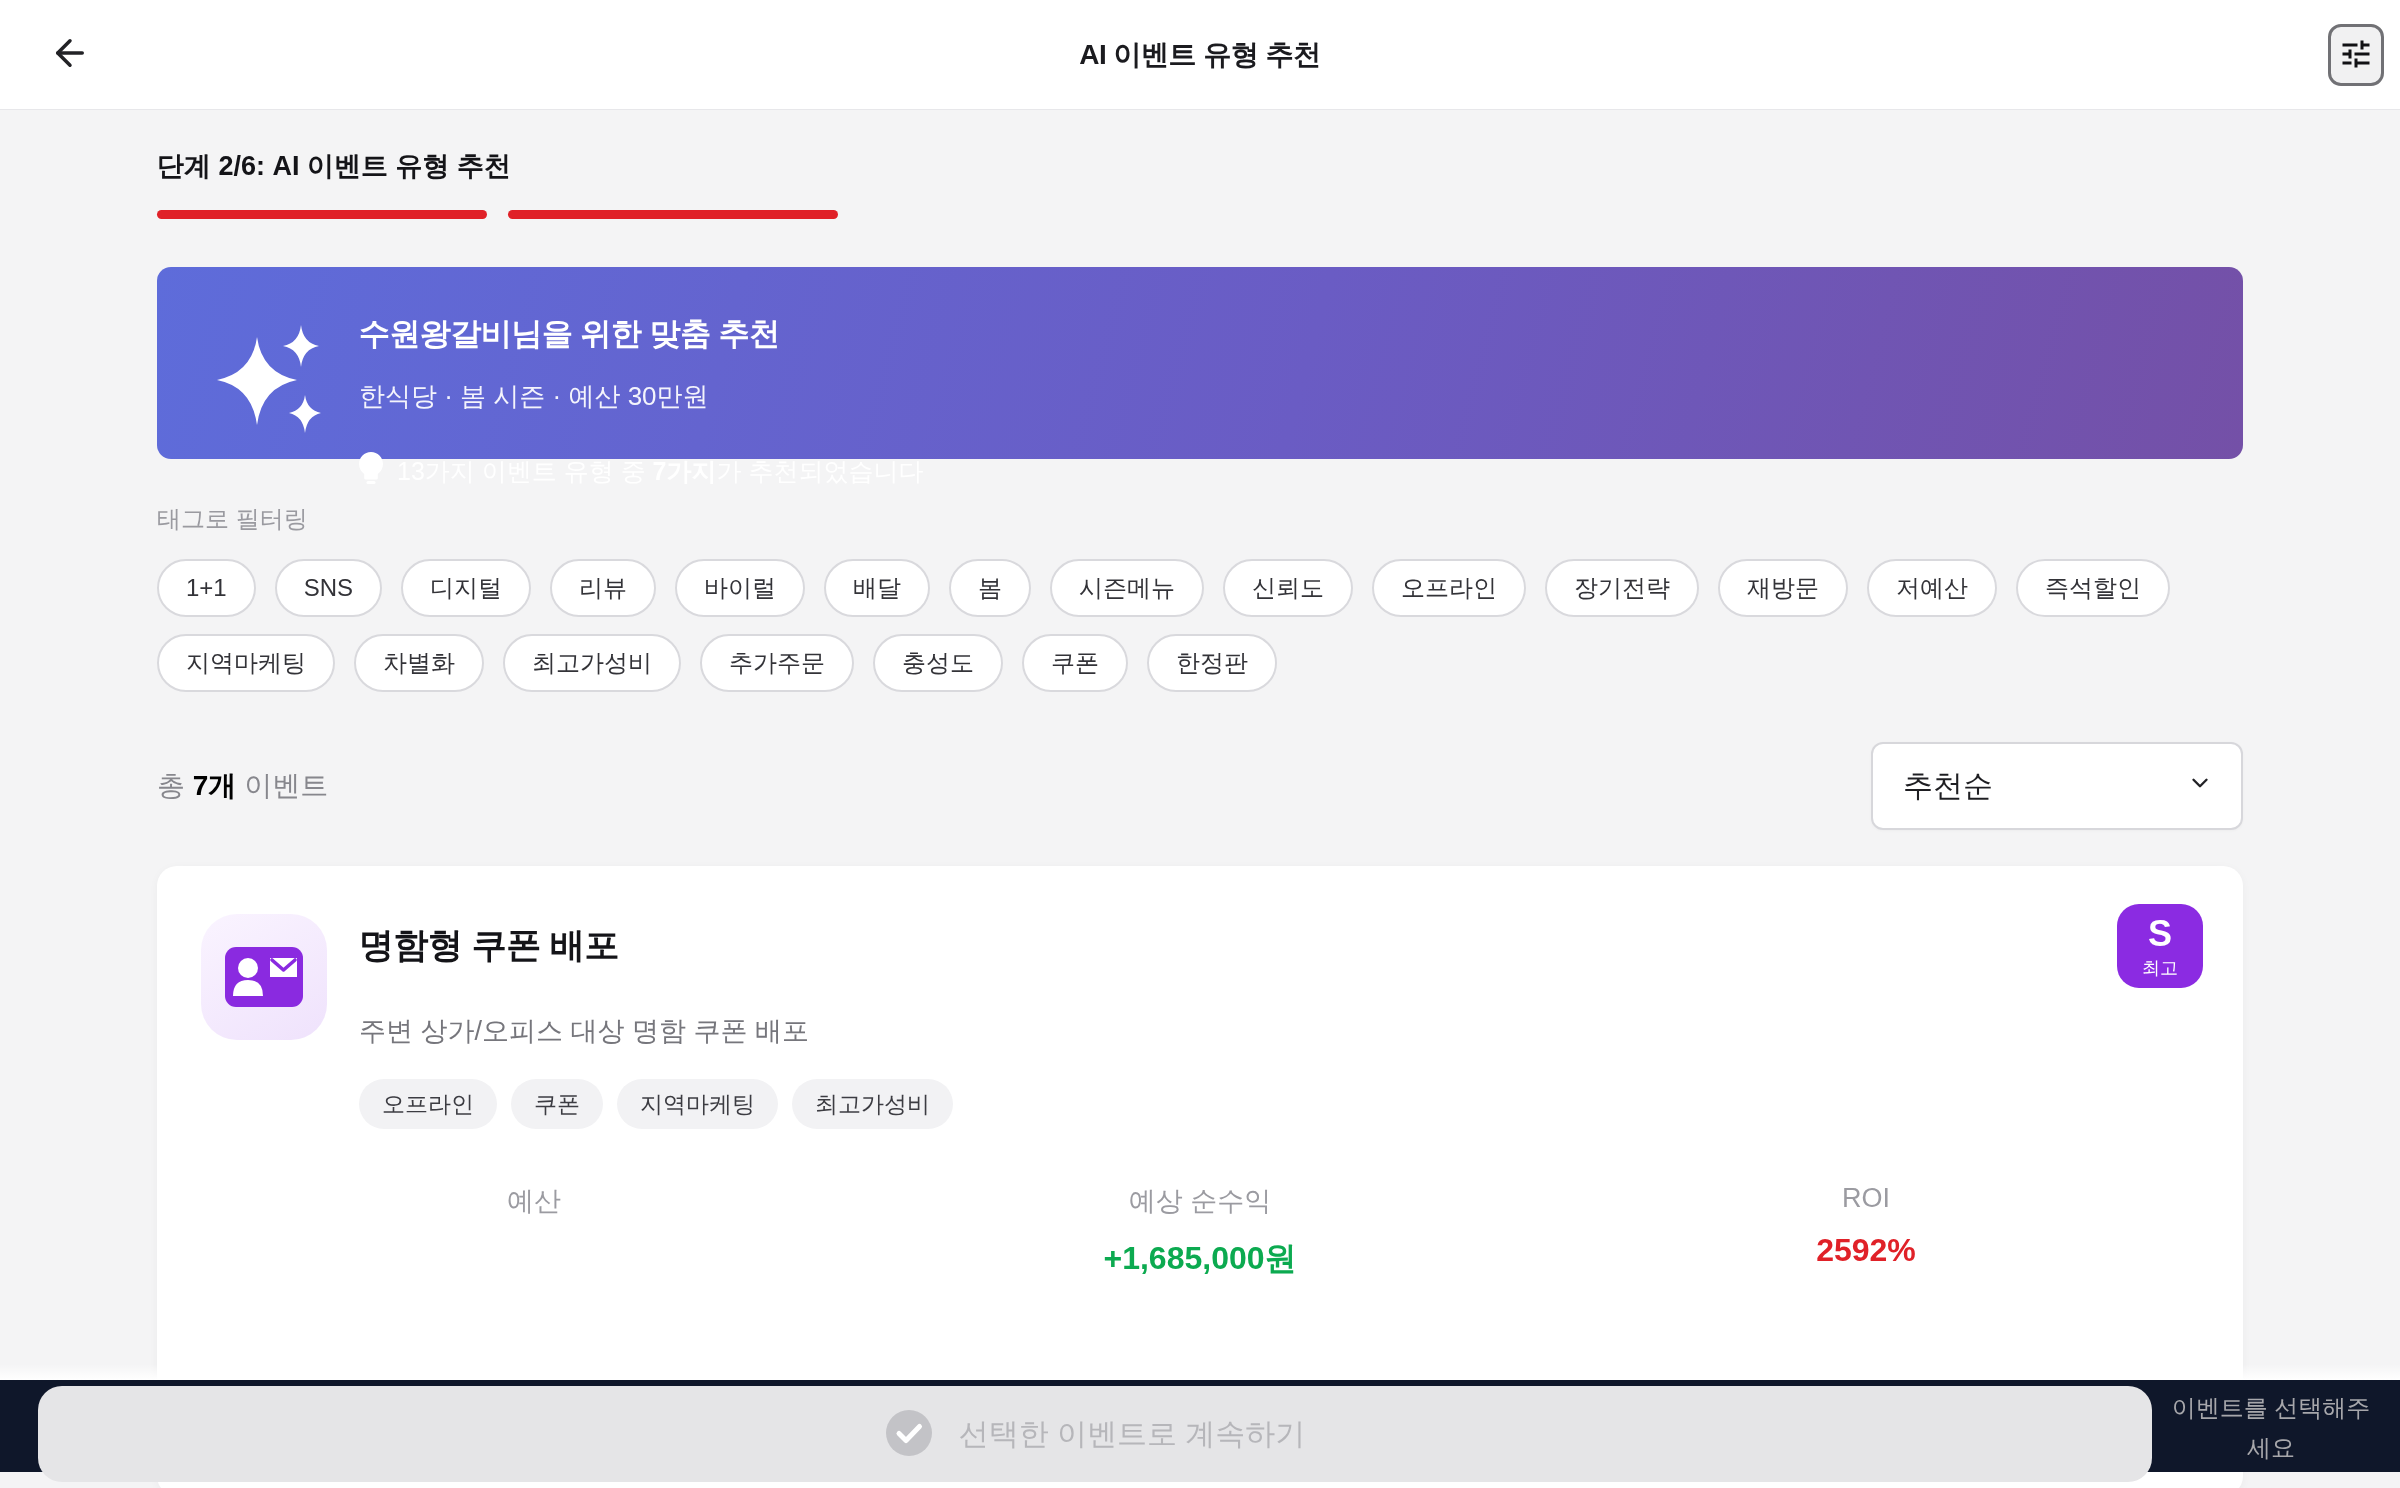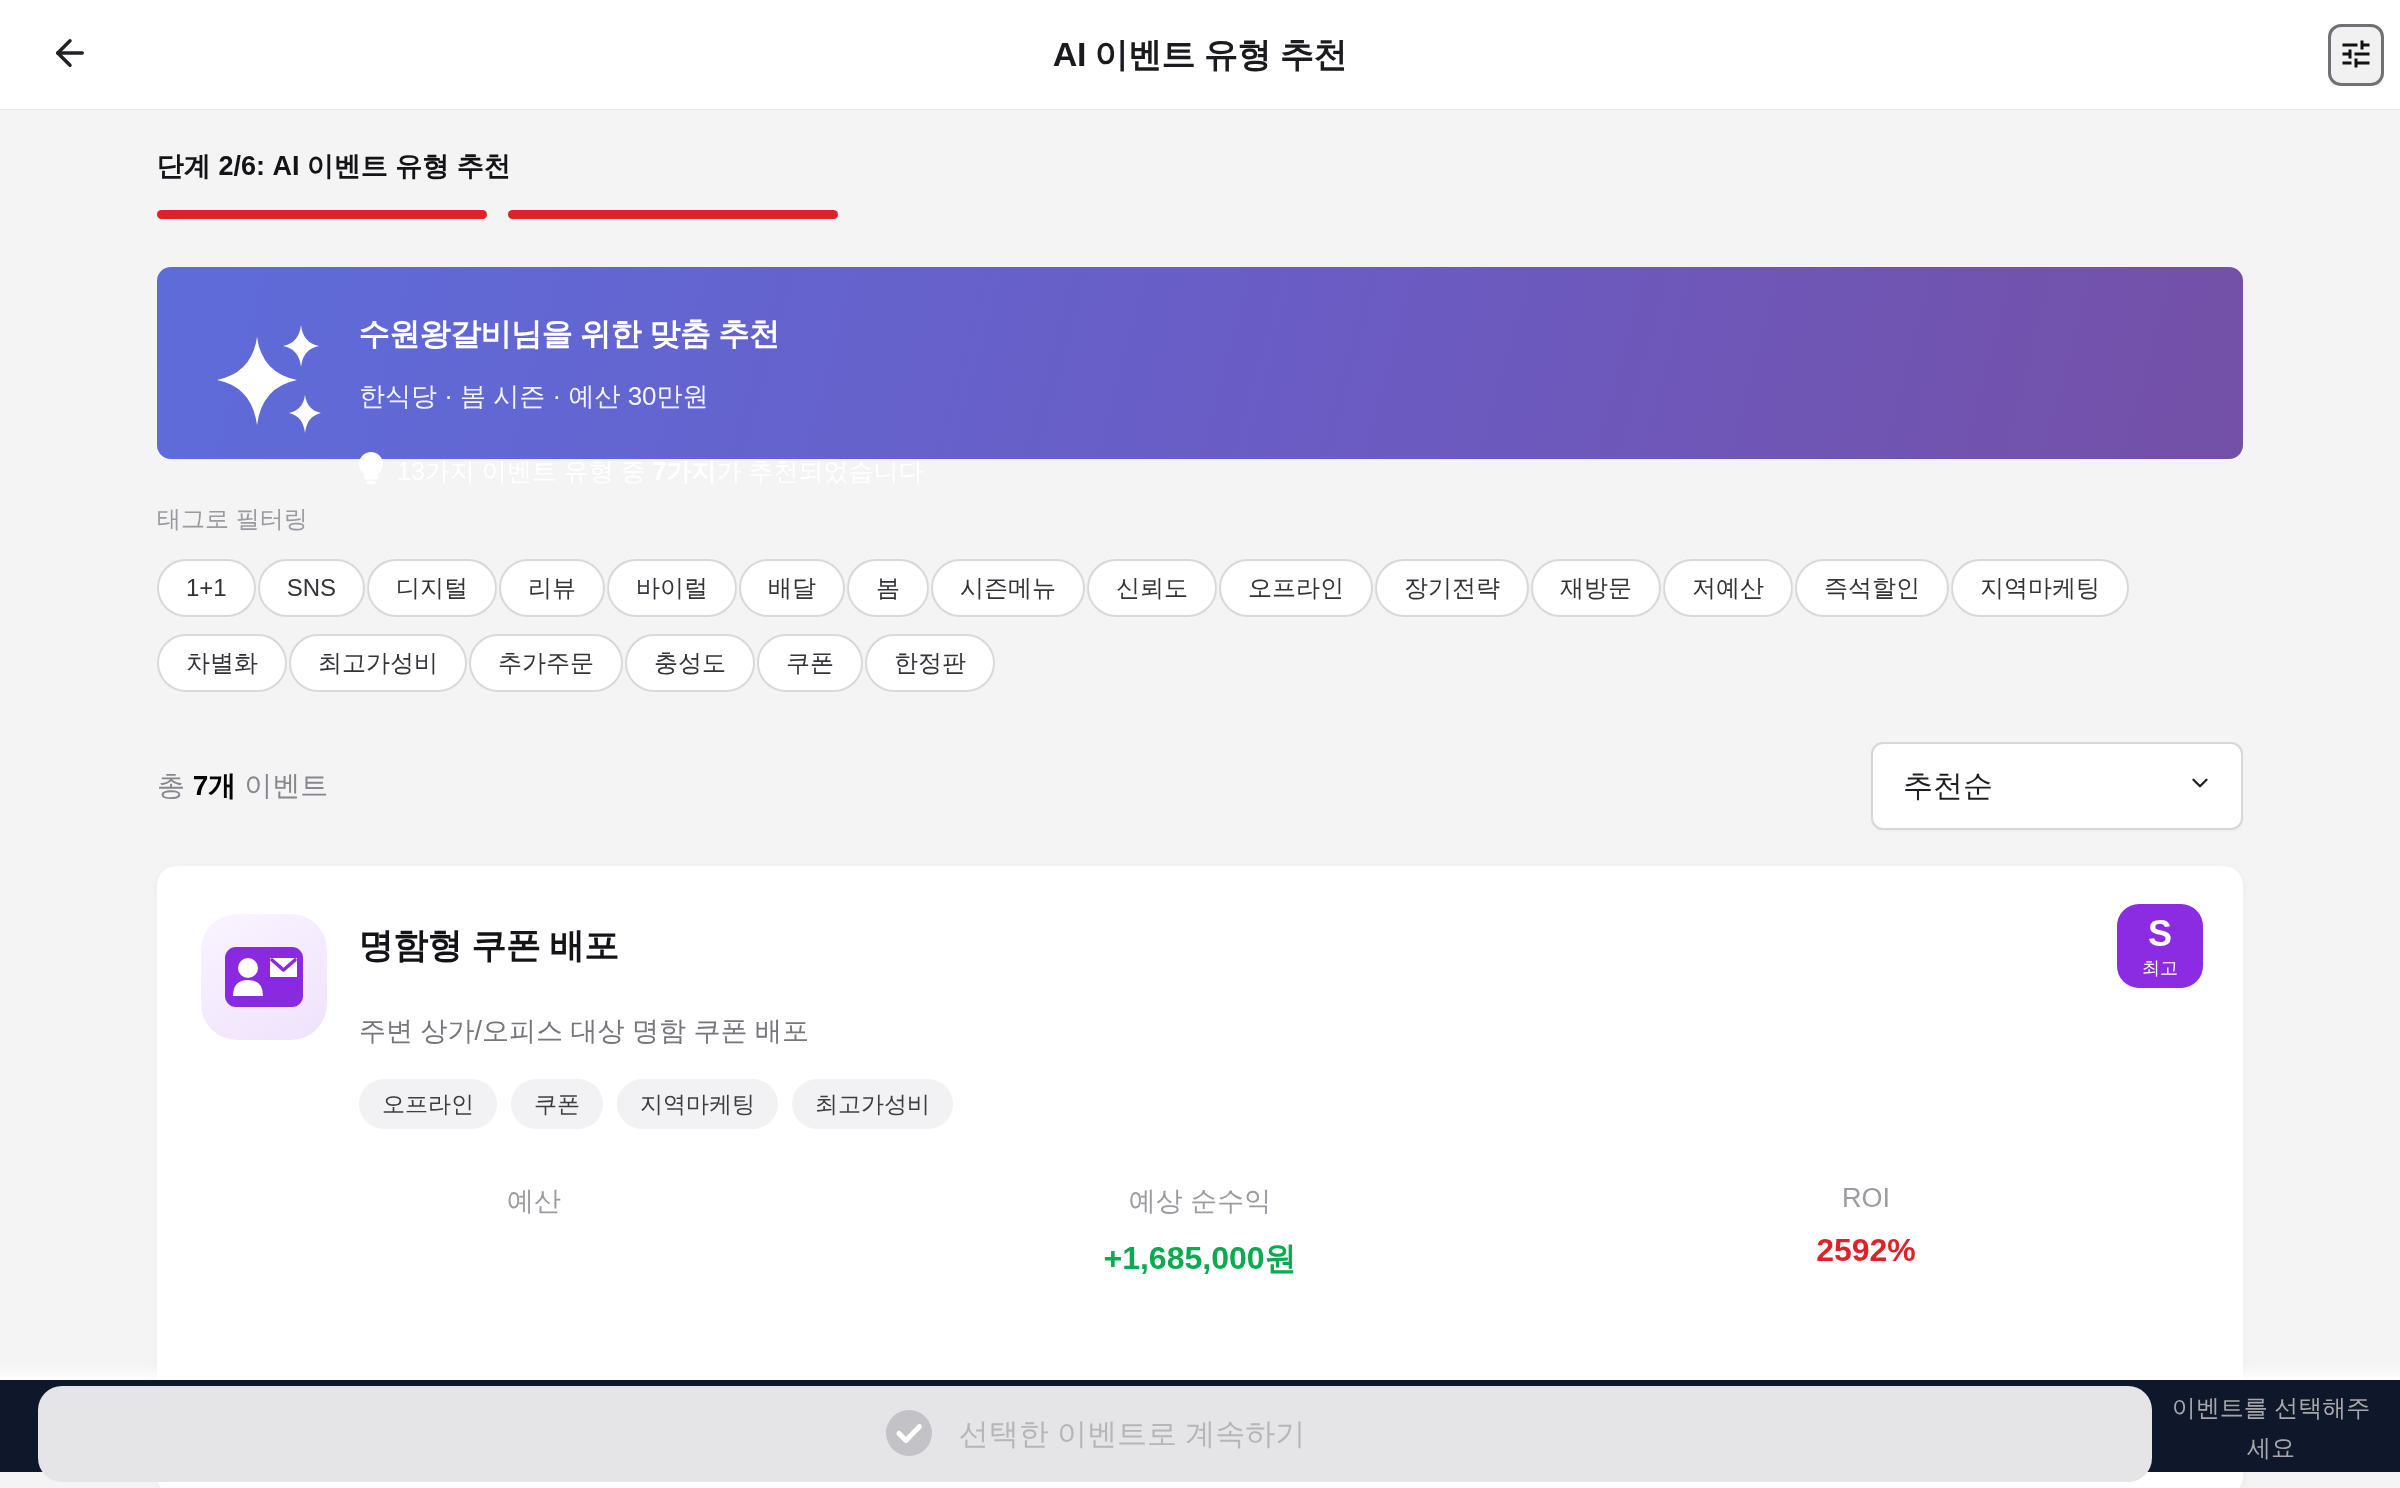--- a/index.html
+++ b/index.html
@@ -4,21 +4,21 @@
 <style>
   * { margin:0; padding:0; box-sizing:border-box; }
   html,body { width:2400px; height:1488px; overflow:hidden; }
   body { font-family:"Liberation Sans","DejaVu Sans",sans-serif; background:#f4f4f5; position:relative; }
 
   
   .header { position:relative; height:110px; background:#ffffff; border-bottom:1px solid #e7e7ea;
             display:flex; align-items:center; justify-content:center; }
   .back-btn { position:absolute; left:42px; top:50%; transform:translateY(-50%); width:56px; height:56px;
               display:flex; align-items:center; justify-content:center; background:none; border:none; cursor:pointer; }
-  .header-title { font-size:34px; font-weight:700; color:#1b1b1f; letter-spacing:-0.5px; }
+  .header-title { font-size:28px; font-weight:700; color:#1b1b1f; letter-spacing:-0.5px; }
   .settings-btn { position:absolute; right:16px; top:24px; width:56px; height:62px; border-radius:13px;
                   border:3px solid #717175; background:#f1f1f2; display:flex; align-items:center; justify-content:center; cursor:pointer; }
 
   
   .content { padding:0 157px; }
   .step-label { margin-top:38px; font-size:27px; font-weight:700; color:#141418; }
   .progress { margin-top:26px; display:flex; gap:21px; }
   .progress .seg { flex:1; height:9px; border-radius:5px; background:transparent; }
   .progress .seg.filled { background:#e02128; }
 
@@ -27,21 +27,21 @@
             background:linear-gradient(105deg,#5e6cda 0%,#6a5cc4 55%,#7450a7 100%);
             display:flex; align-items:flex-start; gap:36px; color:#fff; }
   .banner-icon { flex:0 0 auto; margin-top:10px; }
   .banner-title { font-size:31px; font-weight:700; letter-spacing:-0.5px; }
   .banner-subtitle { margin-top:24px; font-size:26px; color:rgba(255,255,255,0.93); }
   .banner-info { margin-top:38px; display:flex; align-items:center; gap:14px; font-size:25px; color:rgba(255,255,255,0.96); }
   .banner-info b { font-weight:700;margin-top:24px; }
 
   
   .filter-label { margin-top:44px; font-size:24px; color:#9a9aa0; }
-  .chips { margin-top:24px; display:flex; flex-wrap:wrap; gap:17px 2px; max-width:2086px; }
+  .chips { margin-top:24px; display:flex; flex-wrap:wrap; gap:17px 19px; max-width:2086px; }
   .chip { height:58px; padding:0 27px; border-radius:29px; background:#ffffff; border:2px solid #d9d9dd;
           font-size:24px; color:#333338; font-family:inherit; display:flex; align-items:center; cursor:pointer; }
 
   
   .list-header { margin-top:50px; display:flex; align-items:center; justify-content:space-between; }
   .event-count { font-size:28px; color:#87878d; }
   .event-count b { color:#000000; font-weight:700; }
   .sort-select { width:372px; height:88px; background:#fff; border:2px solid #d7d7db; border-radius:12px;
                  display:flex; align-items:center; justify-content:space-between; padding:0 28px 0 30px;
                  font-size:30px; color:#1e1e22; cursor:pointer; box-shadow:0 1px 3px rgba(0,0,0,0.03); }

